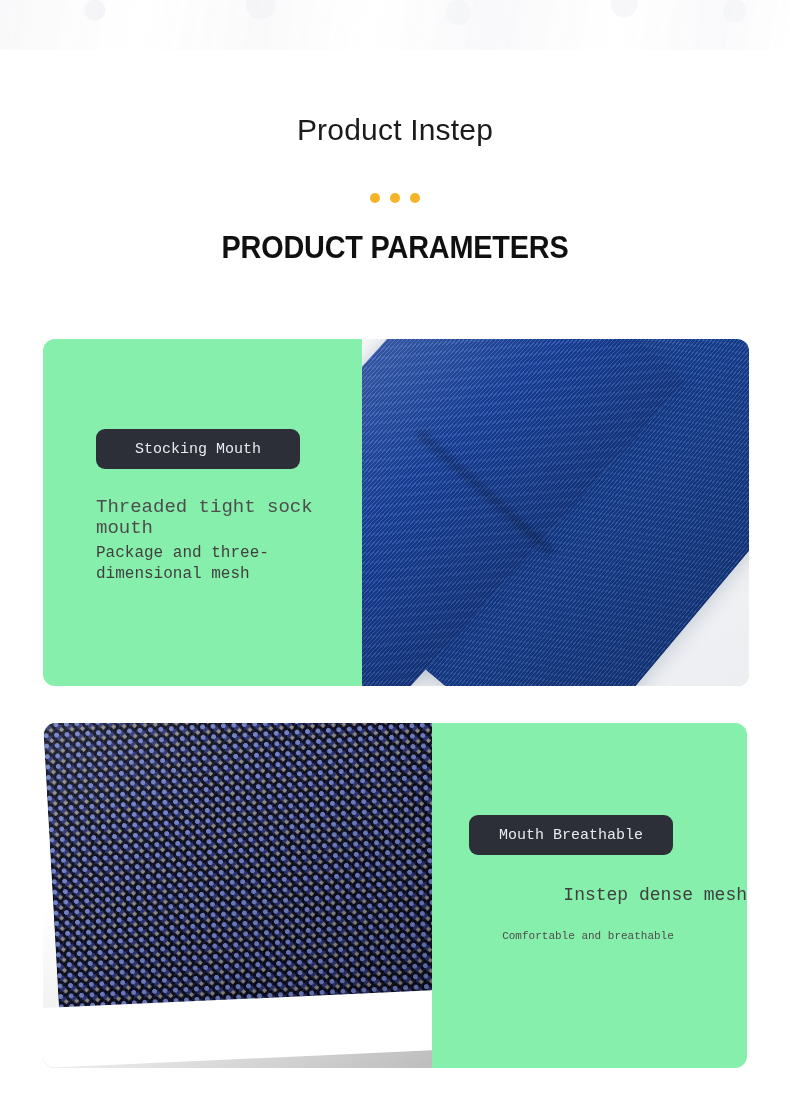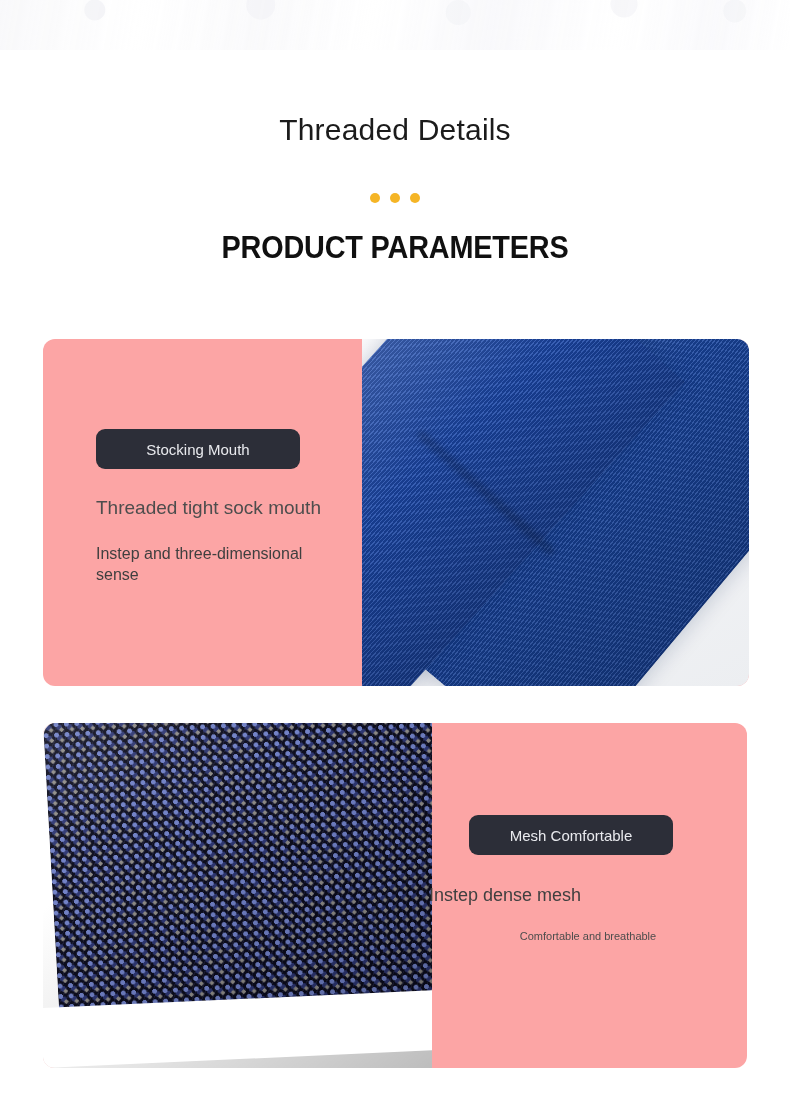--- a/index.html
+++ b/index.html
@@ -79,23 +79,24 @@
     font-weight: 700;
     color: #101010;
     letter-spacing: -0.2px;
     transform: scaleX(0.93);
     line-height: 38px;
   }
 
   
   .card {
     position: absolute;
-    background: #fca5a5;
+    background: #86efac;
     border-radius: 12px;
     overflow: hidden;
+    font-family: Liberation Mono, monospace;
   }
   #card-cuff  { left: 43px;  top: 339px; width: 706px; height: 347px; }
   #card-mesh  { left: 43px;  top: 723px; width: 704px; height: 345px; }
 
   .card-text {
     position: absolute;
     top: 0;
     height: 100%;
   }
   #card-cuff .card-text  { left: 0;     width: 363px; }
@@ -134,21 +135,21 @@
   }
   .line-b {
     position: absolute;
     font-size: 16px;
     color: #3f3f3f;
     line-height: 21px;
   }
   #cuff-line-a { left: 53px; top: 158px; width: 280px; text-align: left; }
   #cuff-line-b { left: 53px; top: 204px; width: 232px; text-align: left; }
 
-  #mesh-line-a { left: 0;  top: 162px; width: 318px; text-align: left; font-size: 18px; color: #3f3f3f; }
+  #mesh-line-a { left: 0;  top: 162px; width: 318px; text-align: right; font-size: 18px; color: #3f3f3f; }
   #mesh-line-b { left: 0;  top: 203px; width: 318px; text-align: center; font-size: 11px; color: #4d4d4d; }
 
   
   .cuff-bg {
     position: absolute; inset: 0;
     background: linear-gradient(155deg, #fbfbfc 0%, #f4f5f7 45%, #eceef1 100%);
   }
   .cuff-speck {
     position: absolute;
     background: #d9dade;
@@ -239,36 +240,36 @@
     transform-origin: 0 100%;
   }
 </style>
 </head>
 <body>
 
 <div class="page">
 
   <div class="top-banner"></div>
 
-  <div class="title-main">Threaded Details</div>
+  <div class="title-main">Product Instep</div>
 
   <div class="dots">
     <span class="dot"></span>
     <span class="dot"></span>
     <span class="dot"></span>
   </div>
 
   <div class="title-sub">PRODUCT PARAMETERS</div>
 
   <div class="card" id="card-cuff">
 
     <div class="card-text">
       <div class="pill" id="pill-cuff">Stocking Mouth</div>
       <div class="line-a" id="cuff-line-a">Threaded tight sock mouth</div>
-      <div class="line-b" id="cuff-line-b">Instep and three-dimensional sense</div>
+      <div class="line-b" id="cuff-line-b">Package and three-dimensional mesh</div>
     </div>
 
     <div class="card-media">
       <div class="cuff-bg"></div>
       <div class="cuff-speck" style="left:236px; top:34px; width:3px; height:3px;"></div>
       <div class="cuff-speck" style="left:253px; top:51px; width:4px; height:3px;"></div>
       <div class="cuff-speck" style="left:279px; top:26px; width:3px; height:2px;"></div>
       <div class="cuff-speck" style="left:318px; top:62px; width:3px; height:3px;"></div>
       <div class="cuff" id="cuff-back"></div>
       <div class="cuff" id="cuff-front"></div>
@@ -281,20 +282,20 @@
 
     <div class="card-media">
       <div class="mesh-clip">
         <div class="mesh-fabric"></div>
         <div class="mesh-shade"></div>
         <div class="mesh-white-wedge"></div>
       </div>
     </div>
 
     <div class="card-text">
-      <div class="pill" id="pill-mesh">Mesh Comfortable</div>
+      <div class="pill" id="pill-mesh">Mouth Breathable</div>
       <div class="line-a" id="mesh-line-a">Instep dense mesh</div>
       <div class="line-b" id="mesh-line-b">Comfortable and breathable</div>
     </div>
 
   </div>
 
 </div>
 
 </body></html>

